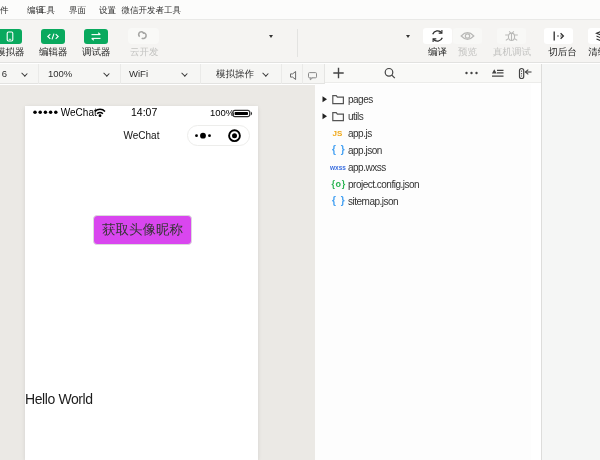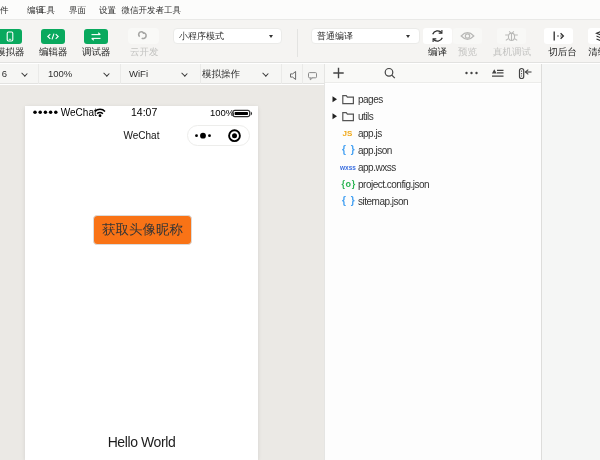--- a/index.html
+++ b/index.html
@@ -32,30 +32,30 @@
 #filebar { left:325px; top:64px; width:216px; height:19px; background:#f9f9f7; border-bottom:1px solid #ececea; }
 #rightpane { left:542px; top:64px; width:58px; height:396px; background:#f5f6f5; }
 #vborder1 { left:324px; top:64px; width:1px; height:396px; background:#e5e5e3; }
 #vborder2 { left:541px; top:64px; width:1px; height:396px; background:#dddddb; }
 
 
 #simarea { left:0; top:85px; width:324px; height:375px; background:#ebe9e5; }
 #phone { left:25px; top:106px; width:233px; height:354px; background:#fff; box-shadow:0 1px 4px rgba(0,0,0,0.10); }
 
 
-#tree { left:325px; top:84px; width:216px; height:376px; background:#fdfdfd; }
+#tree { left:315px; top:84px; width:216px; height:376px; background:#fdfdfd; }
 .trow { position:absolute; left:0; width:216px; height:17px; }
 .trow .name { position:absolute; left:33px; top:3px; font-size:10px; letter-spacing:-0.5px; color:#333; }
 
 
 #statusbar { left:0; top:0; width:233px; height:18px; }
 #navtitle { left:0; top:23.5px; width:233px; text-align:center; font-size:10px; color:#111; }
 #capsule { left:162px; top:19px; width:63px; height:21px; border:1px solid #ededeb; border-radius:11px; background:#fff; }
-#getbtn { left:68px; top:109px; width:99px; height:30px; background:#f97316; border:1px solid #dbdbdb; border-radius:4px; text-align:center; font-size:13.5px; color:#353535; line-height:28px; }
-#hello { left:0; top:285px; width:233px; text-align:center; font-size:14px; letter-spacing:-0.4px; color:#1c1c1c;margin-top:43px; }
+#getbtn { left:68px; top:109px; width:99px; height:30px; background:#d946ef; border:1px solid #dbdbdb; border-radius:4px; text-align:center; font-size:13.5px; color:#353535; line-height:28px; }
+#hello { left:0; top:285px; width:233px; text-align:left; font-size:14px; letter-spacing:-0.4px; color:#1c1c1c; }
 </style>
 </head>
 <body>
 <div id="app">
 
   <div class="abs" id="menubar">
     <span style="left:-8.5px">文件</span>
     <span style="left:27px">编辑</span>
     <span style="left:38px">工具</span>
     <span style="left:69px">界面</span>
@@ -94,24 +94,22 @@
     <div class="tlabel" style="left:82px;width:28px">调试器</div>
     <div class="abs" style="left:128px;top:8px;width:31px;height:16px;border-radius:4px;background:#f9f9f7">
       <svg width="31" height="16" viewBox="0 0 31 16">
           <g stroke="#a6a6a4" stroke-width="1.6" fill="none">
             <path d="M11.7 8.6 a2.7 2.7 0 1 1 4.3 -2.7"></path>
             <path d="M14.6 4.8 a2.9 2.9 0 1 1 -0.9 5.3"></path>
           </g>
         </svg>
     </div>
     <div class="tlabel gray" style="left:130px;width:28px">云开发</div>
-    <div class="dropdown" style="left:173px;width:109px">小程序模式</div>
     <div class="ddcaret" style="left:268.5px;top:15px"></div>
     <div class="vdiv2" style="left:297px"></div>
-    <div class="dropdown" style="left:311px;width:109px">普通编译</div>
     <div class="ddcaret" style="left:405.5px;top:15px"></div>
     <div class="ibox" style="left:423px">
       <svg width="29" height="16" viewBox="0 0 29 16">
           <g stroke="#2c2c2c" stroke-width="1.3" fill="none">
             <path d="M9.7 6.2 a5.3 5.3 0 0 1 9.0 -1.4"></path>
             <path d="M19.3 9.8 a5.3 5.3 0 0 1 -9.0 1.4"></path>
             <path d="M18.9 1.9 v3.2 h-3.2" stroke-width="1.1"></path>
             <path d="M10.1 14.1 v-3.2 h3.2" stroke-width="1.1"></path>
           </g>
         </svg>
@@ -163,21 +161,21 @@
   <div class="abs" id="row3">
     <div class="txt" style="left:-30.5px">iPhone 6</div>
     <div class="r3caret" style="left:22px"></div>
     <div class="vdiv" style="left:38px"></div>
     <div class="txt" style="left:48px">100%</div>
     <div class="r3caret" style="left:104px"></div>
     <div class="vdiv" style="left:120px"></div>
     <div class="txt" style="left:129px">WiFi</div>
     <div class="r3caret" style="left:182px"></div>
     <div class="vdiv" style="left:200px"></div>
-    <div class="txt" style="left:202px">模拟操作</div>
+    <div class="txt" style="left:216px">模拟操作</div>
     <div class="r3caret" style="left:263px"></div>
     <div class="vdiv" style="left:281px"></div>
     <div class="abs" style="left:288px;top:4px">
       <svg width="13" height="13" viewBox="0 0 13 13">
           <g stroke="#6a6a6a" stroke-width="1" fill="none">
             <path d="M2.5 4.9 h2.1 l3.0 -2.4 v8 l-3.0 -2.4 h-2.1 Z"></path>
           </g>
         </svg>
     </div>
     <div class="vdiv" style="left:302px"></div>

